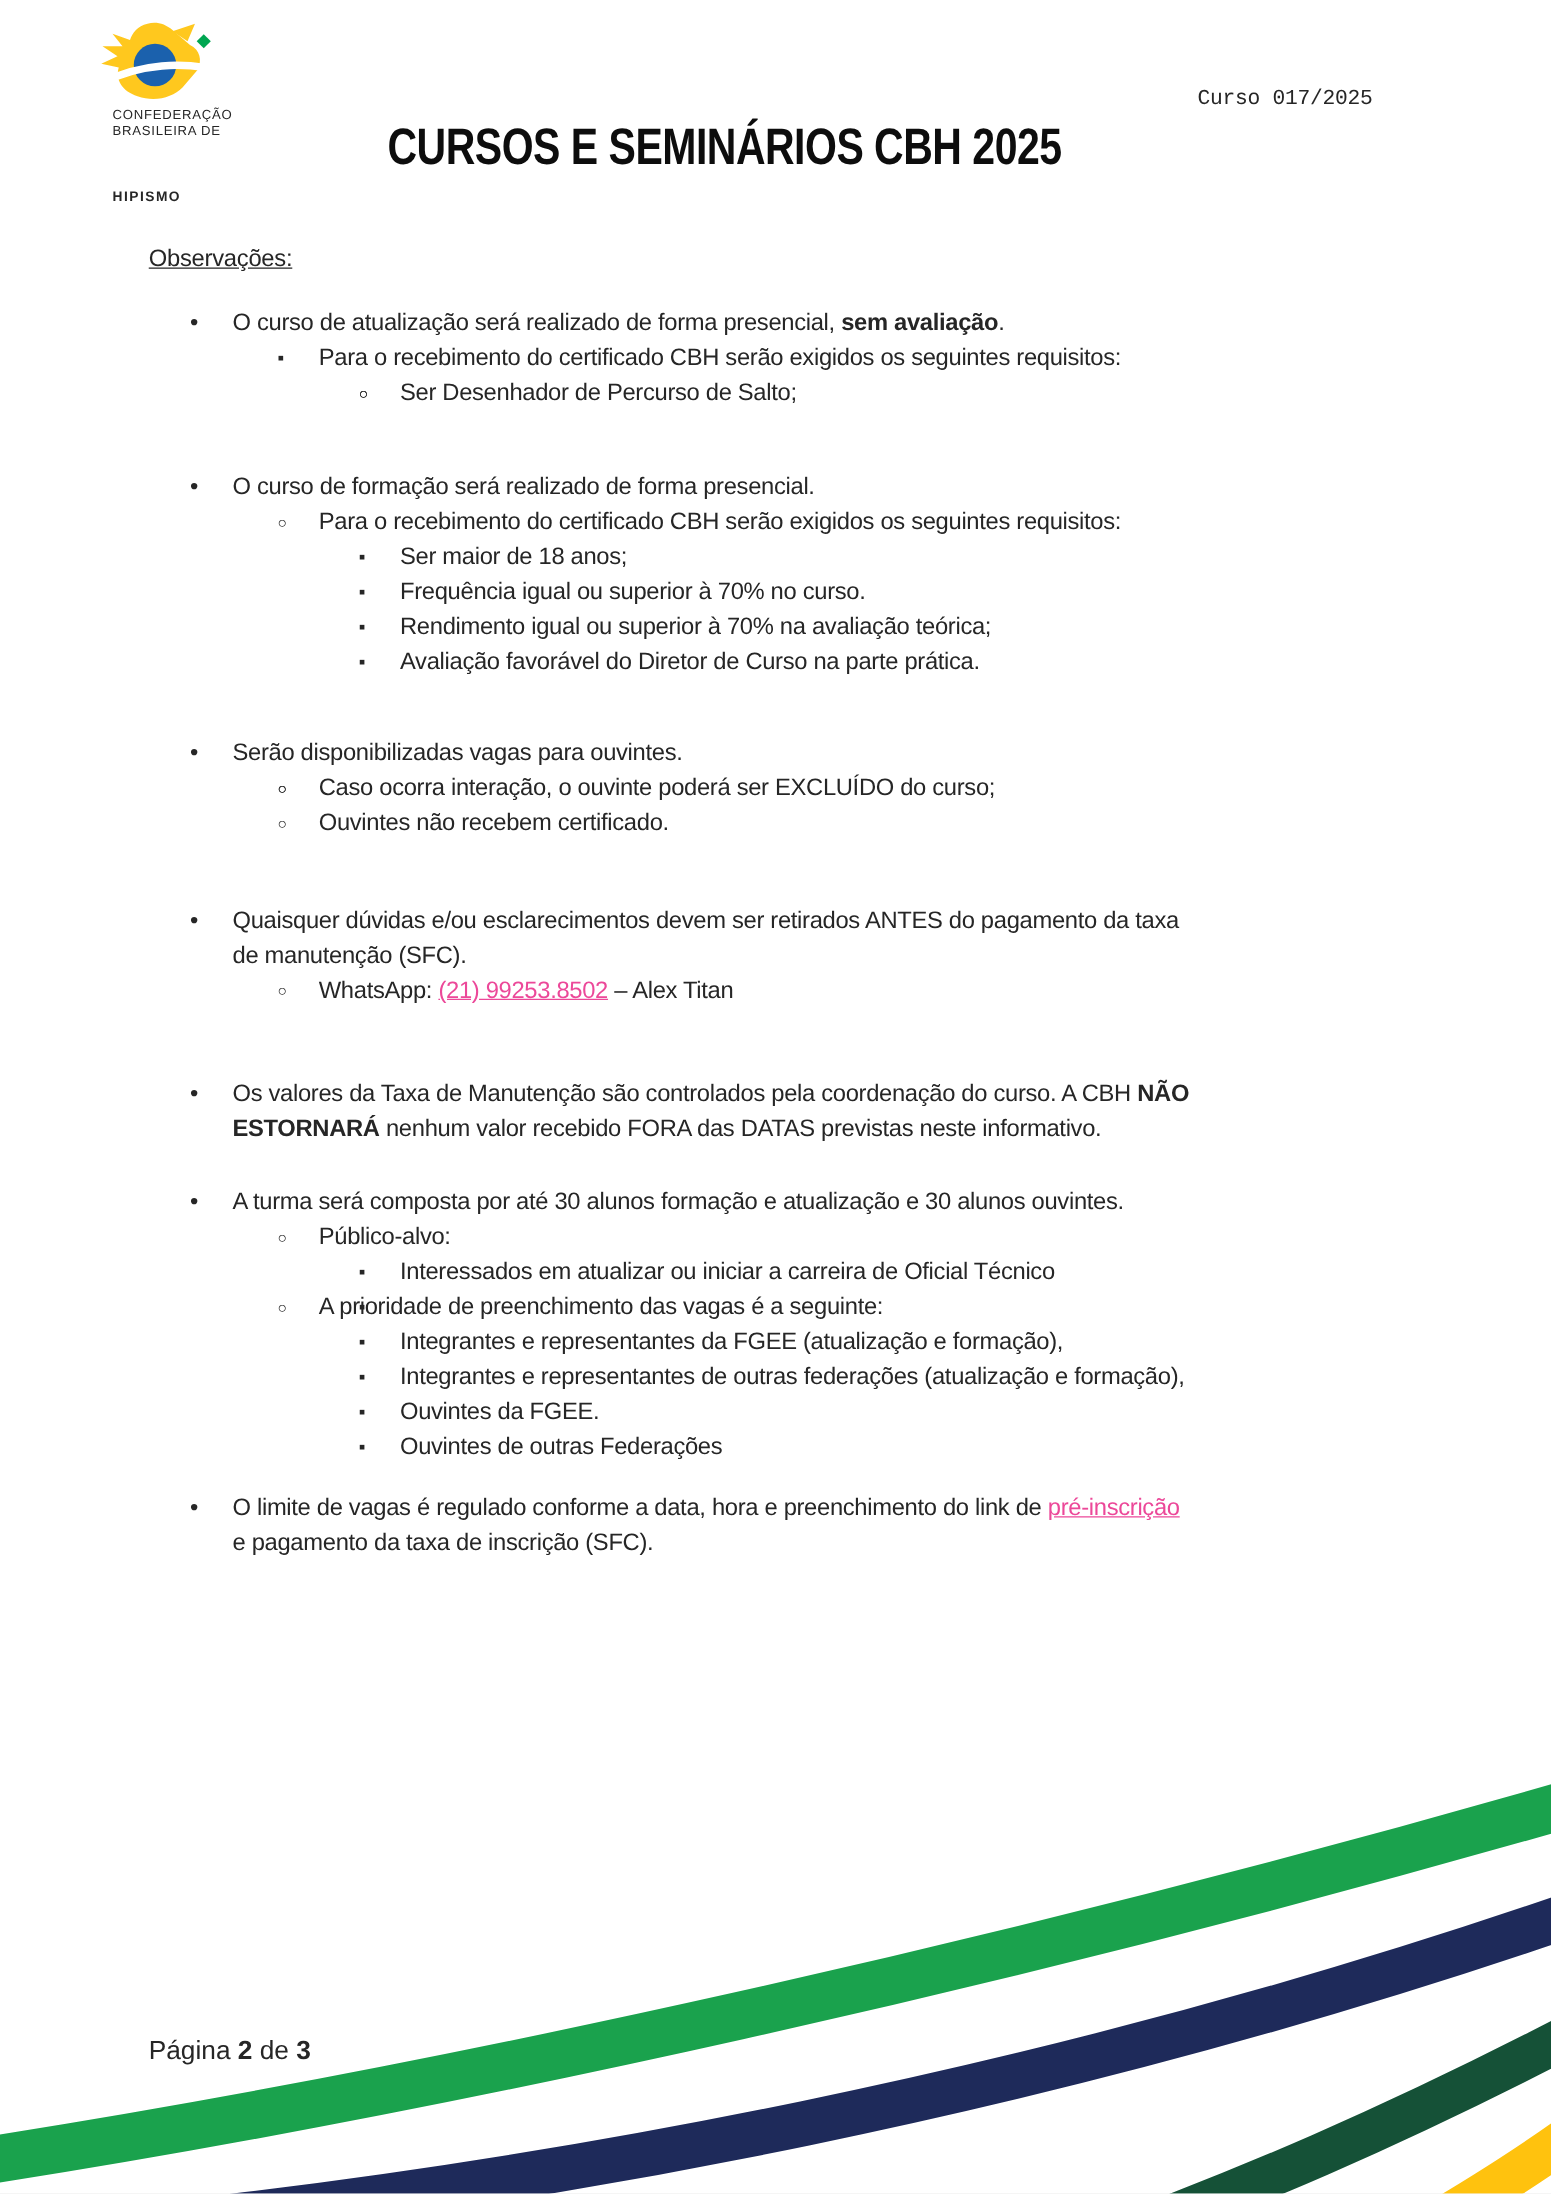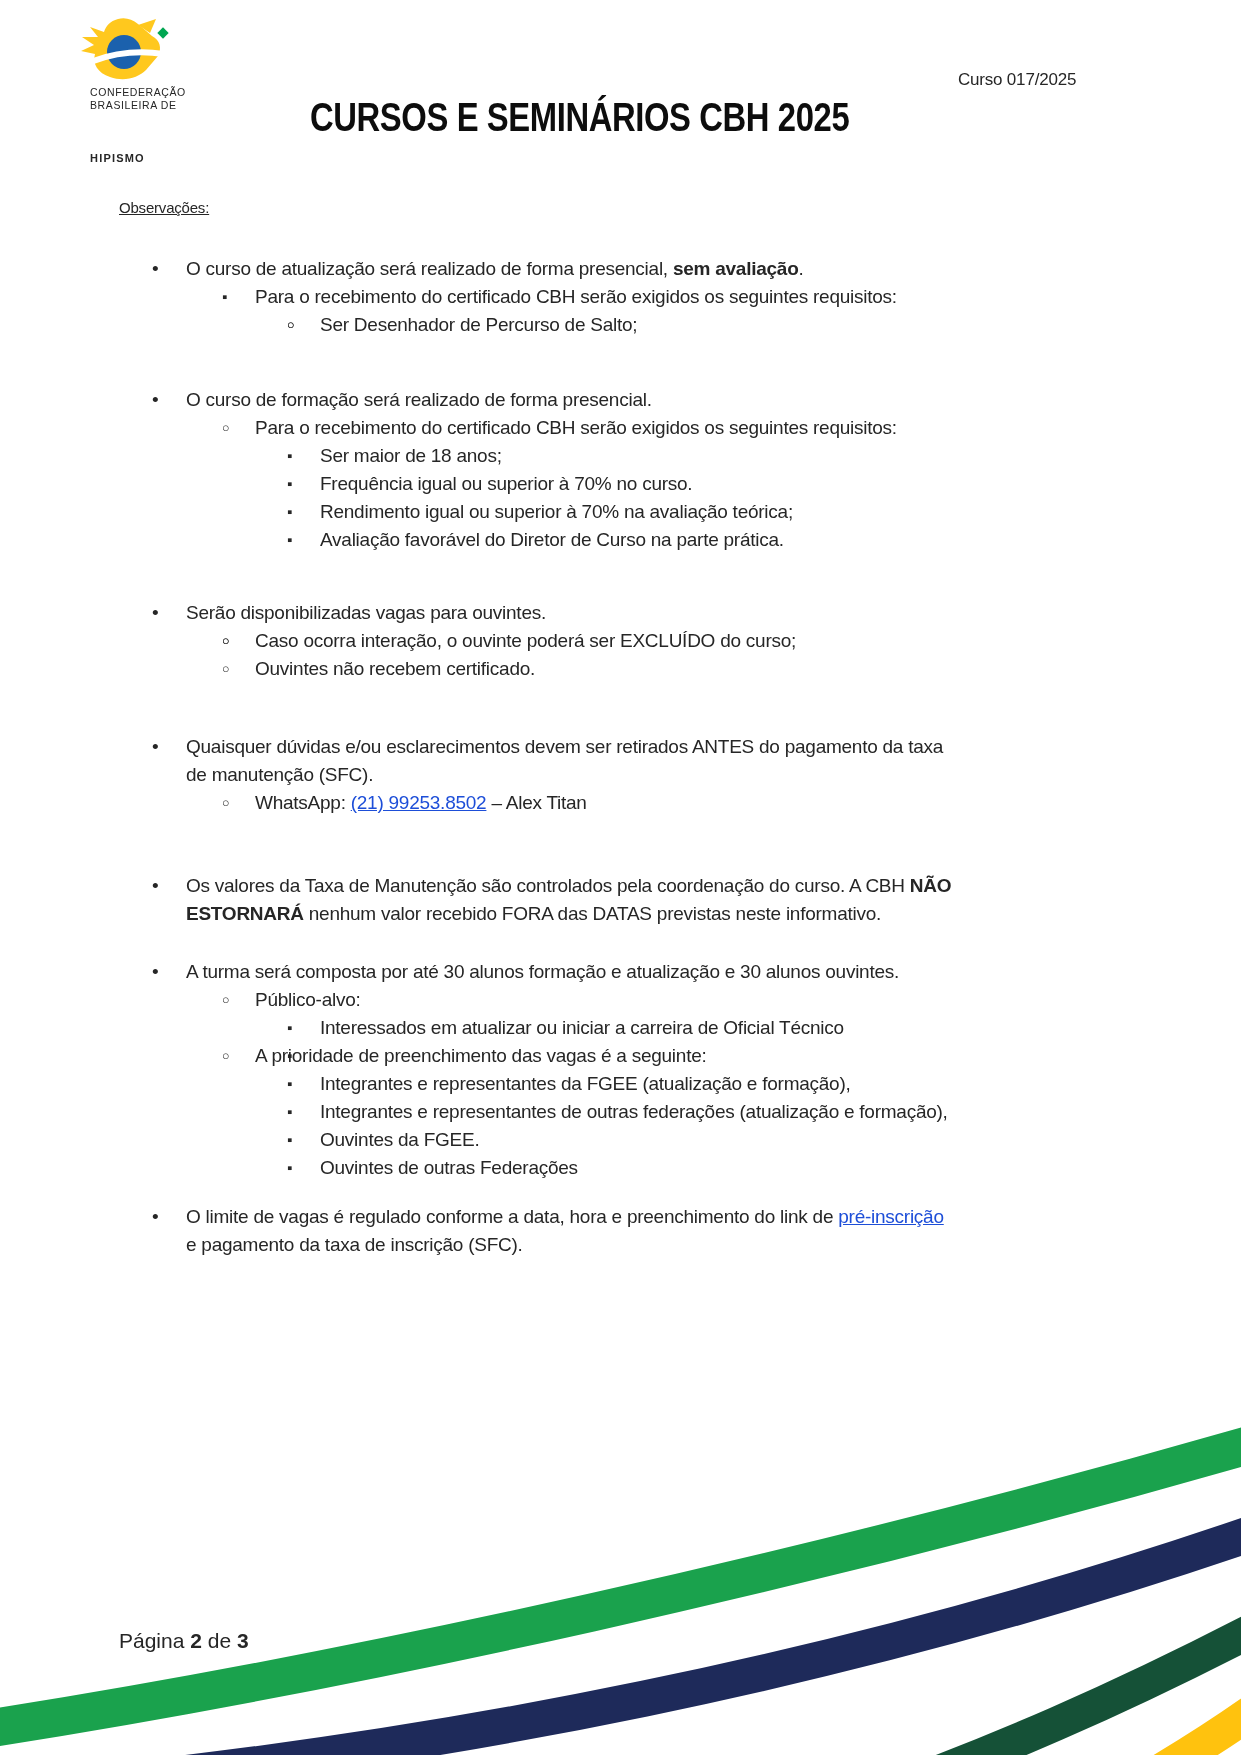--- a/index.html
+++ b/index.html
@@ -7,40 +7,40 @@
     position:relative; width:1241px; height:1755px; background:#ffffff;
     margin:0 auto; overflow:hidden;
     font-family:"Liberation Sans", sans-serif; color:#262626;
   }
   
   .logo{position:absolute; left:80px; top:16px; width:120px;}
   .logo-svg{width:110px; height:66px; display:block;}
   .logo-text{margin-top:4px; padding-left:10px; line-height:13px;}
   .logo-text .l1{font-size:10.5px; letter-spacing:0.6px;}
   .logo-text .l3{font-size:11px; font-weight:bold; letter-spacing:1.2px;margin-top:40px;}
-  .course-ref{position:absolute; left:958px; top:70px; font-size:17px; letter-spacing:-0.2px;}
+  .course-ref{position:absolute; left:958px; top:70px; font-size:17px; letter-spacing:-0.2px;font-family:Liberation Mono, monospace;}
   .doc-title{
     position:absolute; left:310px; top:94px;
     font-size:41px; font-weight:bold; color:#0d0d0d;
     letter-spacing:-0.5px; white-space:nowrap;
     transform:scaleX(0.8); transform-origin:left top;
   }
   
   .content{position:absolute; left:119px; top:194px; width:920px;}
-  .obs-heading{font-size:15px; line-height:28px; text-decoration:underline; letter-spacing:-0.2px; margin:0 0 33px 0;}
+  .obs-heading{font-size:19px; line-height:28px; text-decoration:underline; letter-spacing:-0.2px; margin:0 0 23px 0;}
   .li{position:relative; line-height:28px; font-size:19px; letter-spacing:-0.25px; max-width:900px;}
   .li .marker{position:absolute; top:0;}
   .lvl1{padding-left:67px;}  .lvl1 .marker{left:33px;}
   .lvl2{padding-left:136px;} .lvl2 .marker{left:103px;}
   .lvl3{padding-left:201px;} .lvl3 .marker{left:168px;}
   .m-disc   .marker{font-size:19px;}
   .m-circle .marker{font-size:12.5px;}
   .m-square .marker{font-size:15px;}
   .b{font-weight:bold;}
-  .doc-link{color:#1d4ed8; text-decoration:underline; cursor:pointer;}
+  .doc-link{color:#ec4899; text-decoration:underline; cursor:pointer;}
   
   .footer{position:absolute; left:119px; top:1629px; font-size:21px; z-index:5;}
   
   .swoosh{position:absolute; left:0; top:1325px; width:1241px; height:430px; z-index:1;}
   .content{z-index:2;}
 </style>
 </head>
 <body>
 
 <div class="page">

